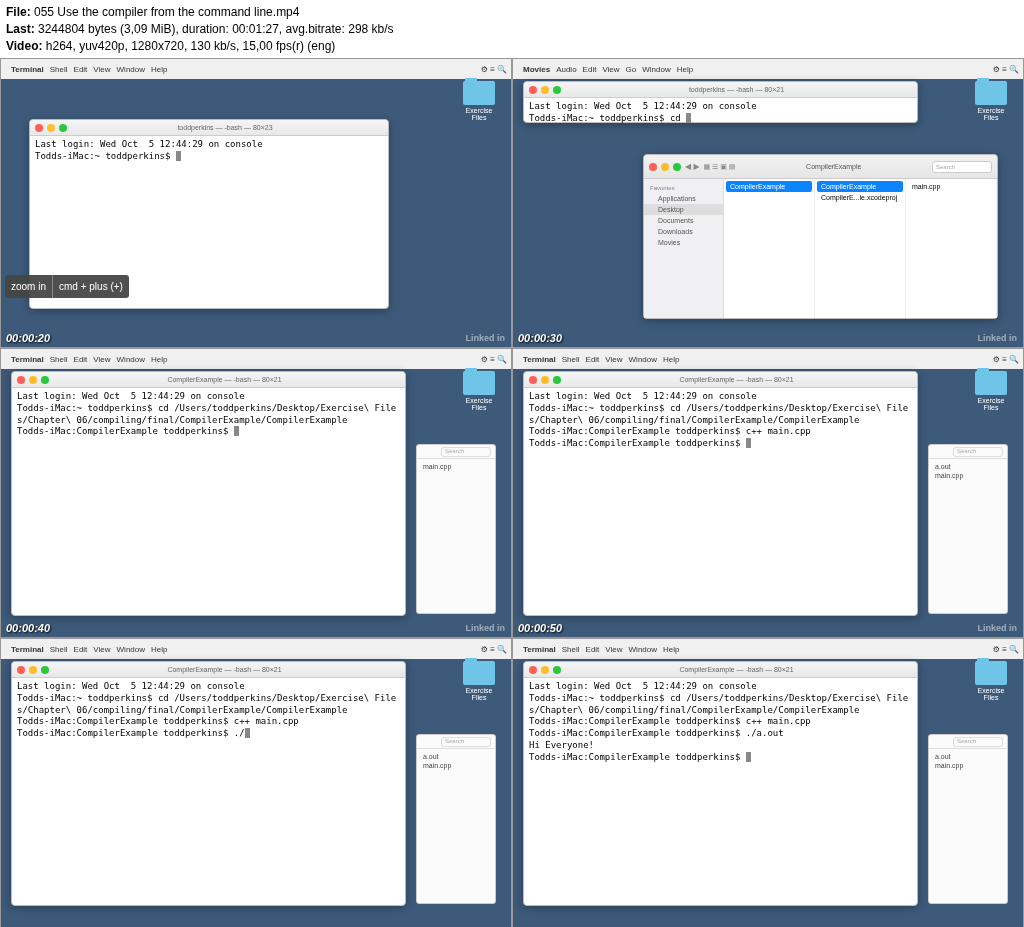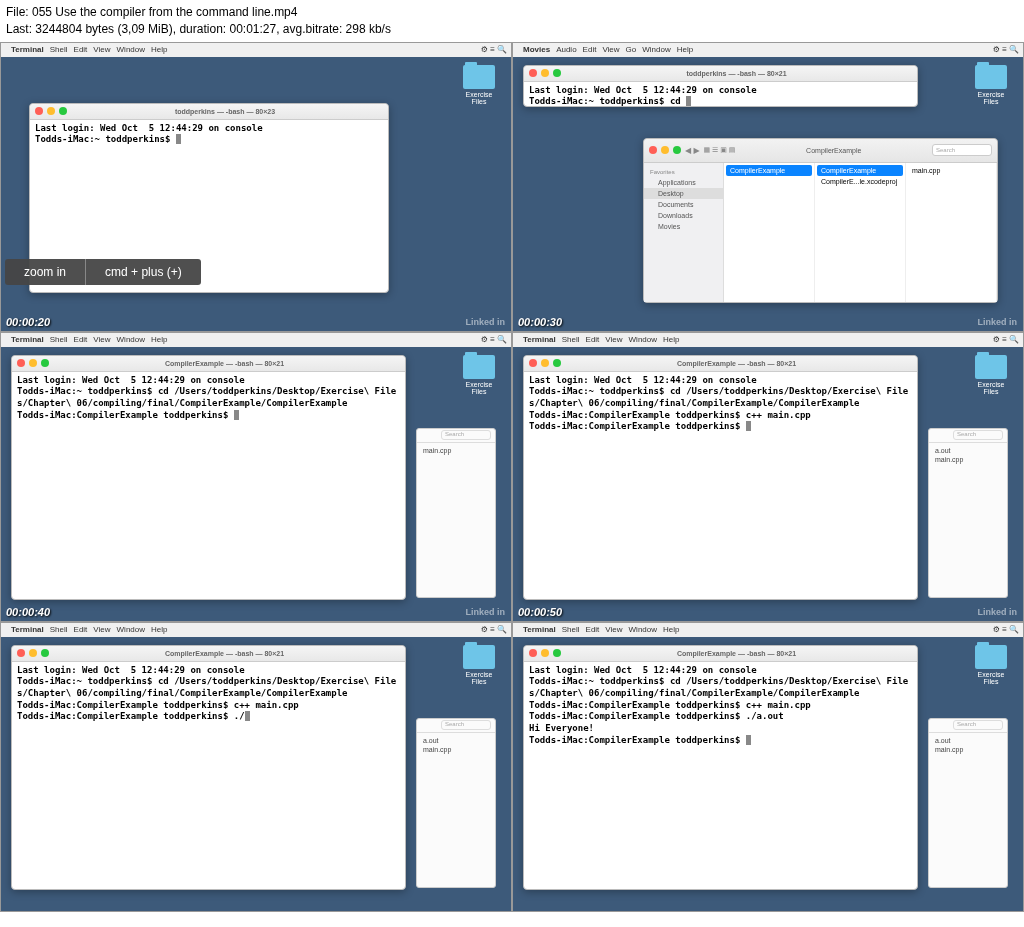--- a/index.html
+++ b/index.html
@@ -1,43 +1,43 @@
 <!DOCTYPE html>
 <html><head>
 <meta charset="utf-8">
 <style>
 * { margin: 0; padding: 0; box-sizing: border-box; }
 body { font-family: Arial, sans-serif; background: #fff; width: 1024px; }
 .meta-header { padding: 4px 6px; font-size: 12px; line-height: 1.4; }
-.meta-header b { font-weight: normal; }
+.meta-header b { font-weight: bold; }
 .grid { display: grid; grid-template-columns: 1fr 1fr; grid-template-rows: repeat(3, 290px); gap: 0; }
 .frame { position: relative; background: #3d5a7a; overflow: hidden; border: 1px solid #999; }
-.menubar { position: absolute; top: 0; left: 0; right: 0; height: 14px; background: #f0f0f0; display: flex; align-items: center; padding: 0 4px; font-size: 8px; color: #333; gap: 6px; }
+.menubar { position: absolute; top: 0; left: 0; right: 0; height: 20px; background: #f0f0f0; display: flex; align-items: center; padding: 0 4px; font-size: 8px; color: #333; gap: 6px; }
 .menubar .apple { font-size: 9px; }
 .menubar .app-name { font-weight: bold; }
 .menubar .spacer { flex: 1; }
 .menubar .right-icons { display: flex; gap: 4px; font-size: 8px; }
 .folder-icon { position: absolute; top: 22px; right: 14px; width: 36px; height: 40px; text-align: center; }
 .folder-icon .fld { width: 32px; height: 24px; background: #6ec5e8; border-radius: 2px; margin: 0 auto; position: relative; }
 .folder-icon .fld::before { content: ''; position: absolute; top: -3px; left: 2px; width: 12px; height: 4px; background: #6ec5e8; border-radius: 1px; }
 .folder-icon .lbl { font-size: 7px; color: #fff; margin-top: 2px; }
-.term-window { position: absolute; background: #fff; border: 1px solid #bbb; border-radius: 4px; box-shadow: 0 2px 8px rgba(0,0,0,0.3); font-weight: bold; }
+.term-window { position: absolute; background: #fff; border: 1px solid #bbb; border-radius: 4px; box-shadow: 0 2px 8px rgba(0,0,0,0.3); }
 .win-titlebar { height: 16px; background: linear-gradient(#f5f5f5,#e8e8e8); border-bottom: 1px solid #ccc; display: flex; align-items: center; padding: 0 5px; border-radius: 4px 4px 0 0; }
 .traffic { display: flex; gap: 4px; }
 .traffic span { width: 8px; height: 8px; border-radius: 50%; }
 .traffic .r { background: #ff5f56; }
 .traffic .y { background: #ffbd2e; }
 .traffic .g { background: #27c93f; }
 .win-title { flex: 1; text-align: center; font-size: 7px; color: #666; }
 .term-body { padding: 3px 5px; font-family: 'Monaco', 'Consolas', monospace; font-size: 9px; line-height: 1.3; white-space: pre-wrap; word-break: break-all; color: #000; }
 .cursor { display: inline-block; width: 5px; height: 10px; background: #888; vertical-align: text-bottom; }
 .timestamp { position: absolute; bottom: 3px; left: 5px; font-size: 11px; font-weight: bold; color: #fff; text-shadow: 1px 1px 2px #000; font-style: italic; }
 .linkedin { position: absolute; bottom: 4px; right: 6px; font-size: 9px; color: rgba(255,255,255,0.5); font-weight: bold; }
 .shortcut-bar { position: absolute; left: 4px; top: 216px; display: flex; background: rgba(70,70,70,0.95); border-radius: 3px; overflow: hidden; }
-.shortcut-bar div { padding: 6px 19px; font-size: 12px; color: #fff; border-right: 1px solid #888; }
+.shortcut-bar div { padding: 6px 6px; font-size: 10px; color: #fff; border-right: 1px solid #888; }
 .shortcut-bar div:last-child { border-right: none; }
 .finder-window { position: absolute; background: #f5f5f5; border: 1px solid #bbb; border-radius: 4px; box-shadow: 0 2px 8px rgba(0,0,0,0.3); }
 .finder-toolbar { height: 24px; background: linear-gradient(#f2f2f2,#e6e6e6); border-bottom: 1px solid #ccc; display: flex; align-items: center; padding: 0 5px; gap: 4px; border-radius: 4px 4px 0 0; }
 .finder-toolbar .title-center { flex: 1; text-align: center; font-size: 7px; color: #555; }
 .finder-toolbar .search { width: 60px; height: 12px; background: #fff; border: 1px solid #ccc; border-radius: 3px; font-size: 6px; padding: 0 3px; color: #aaa; display: flex; align-items: center; }
 .finder-body { display: flex; height: calc(100% - 24px); background: #fff; }
 .finder-sidebar { width: 80px; background: #f0f0f2; border-right: 1px solid #ddd; padding: 4px 0; font-size: 7px; color: #555; }
 .finder-sidebar .grp { padding: 2px 6px; color: #888; font-size: 6px; }
 .finder-sidebar .item { padding: 2px 6px 2px 14px; }
 .finder-sidebar .item.sel { background: #ddd; }
@@ -50,20 +50,21 @@
 .mini-finder .mf-search { width: 50px; height: 10px; border: 1px solid #ddd; border-radius: 3px; font-size: 6px; color: #aaa; padding: 0 3px; }
 .mini-finder .mf-body { padding: 3px 6px; color: #444; }
 .mini-finder .mf-body div { padding: 1px 0; }
 </style>
 </head>
 <body>
 
 <div class="meta-header">
   <div><b>File:</b> <span>055 Use the compiler from the command line.mp4</span></div>
   <div><b>Last:</b> <span>3244804 bytes (3,09 MiB), duration: 00:01:27, avg.bitrate: 298 kb/s</span></div>
+  <div><b>Video:</b> <span>h264, yuv420p, 1280x720, 130 kb/s, 15,00 fps(r) (eng)</span></div>
 </div>
 
 <div class="grid">
 
 <div class="frame">
   <div class="menubar">
     <span class="apple"></span>
     <span class="app-name">Terminal</span>
     <span>Shell</span>
     <span>Edit</span>

